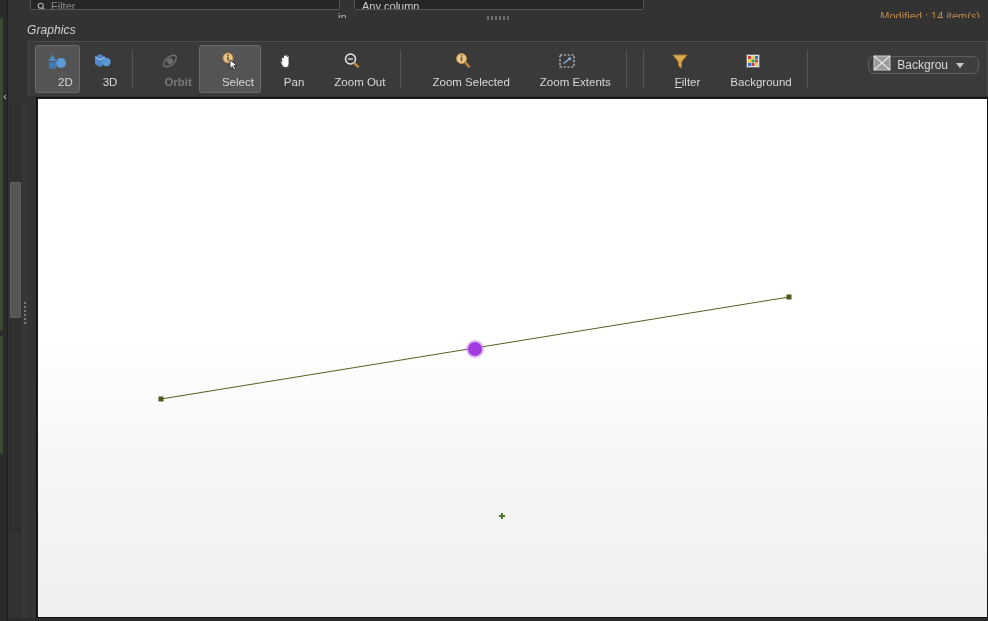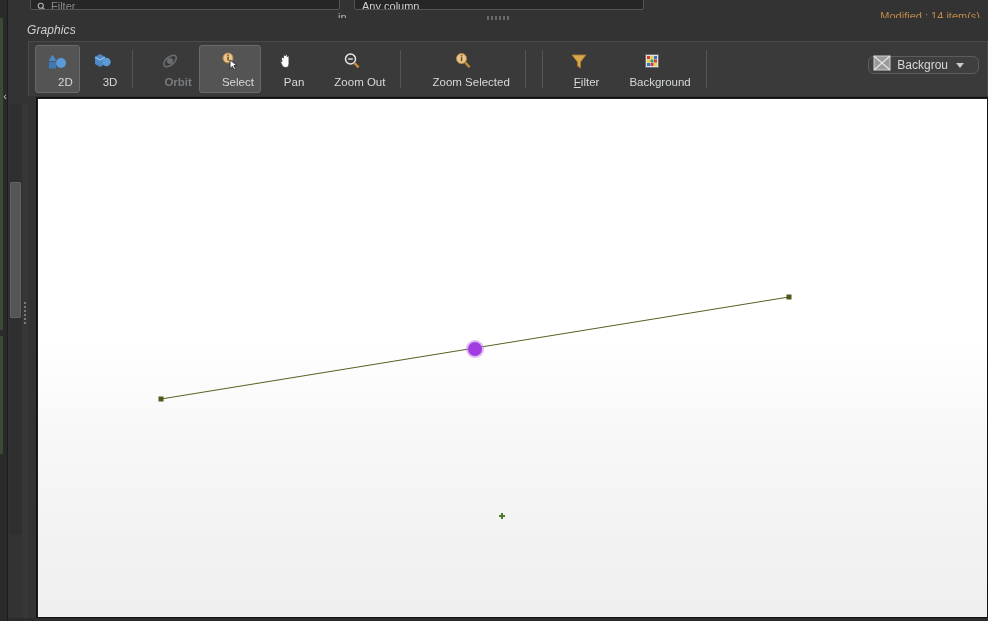--- a/index.html
+++ b/index.html
@@ -424,20 +424,30 @@
           <svg width="20" height="20" viewBox="0 0 20 20">
             <circle cx="8.5" cy="7.6" r="5" fill="#e8c48f" stroke="#b8893f" stroke-width="1"></circle>
             <rect x="7.8" y="6.2" width="1.5" height="4" fill="#6b4a18"></rect>
             <rect x="7.8" y="4.1" width="1.5" height="1.4" fill="#6b4a18"></rect>
             <line x1="12.2" y1="11.4" x2="16.6" y2="16.2" stroke="#c08a3c" stroke-width="2.4"></line>
           </svg>
         </span>
         <span class="lbl">Zoom Selected</span>
       </div>
 
+      <div class="tbtn">
+        <span class="glyph">
+          <svg width="20" height="20" viewBox="0 0 20 20">
+            <rect x="3" y="4" width="14" height="12" fill="none" stroke="#cfd2d4" stroke-width="1.2" stroke-dasharray="2.2 1.6"></rect>
+            <line x1="6.5" y1="12.5" x2="13.5" y2="7" stroke="#8fb7e0" stroke-width="1.3"></line>
+            <polygon points="13.8,6.6 14.2,10 10.8,6.4" fill="#8fb7e0"></polygon>
+          </svg>
+        </span>
+        <span class="lbl">Zoom Extents</span>
+      </div>
 
       <div class="vsep"></div>
 
 
       <div class="vsep"></div>
 
       <div class="tbtn">
         <span class="glyph">
           <svg width="20" height="20" viewBox="0 0 20 20">
             <polygon points="3,4 17,4 11.5,11 11.5,17 8.5,15 8.5,11" fill="#d9a64a" stroke="#a87b2c" stroke-width="0.9" stroke-linejoin="round"></polygon>

